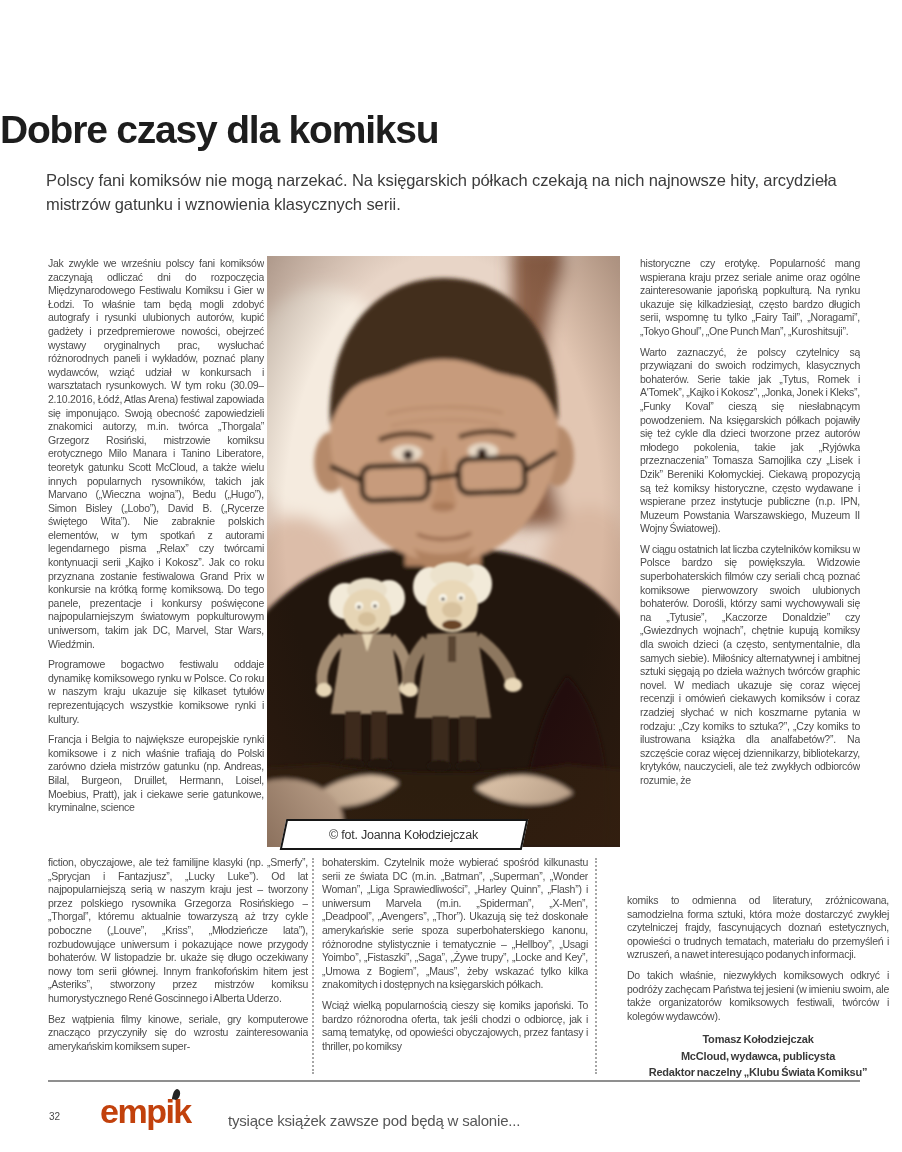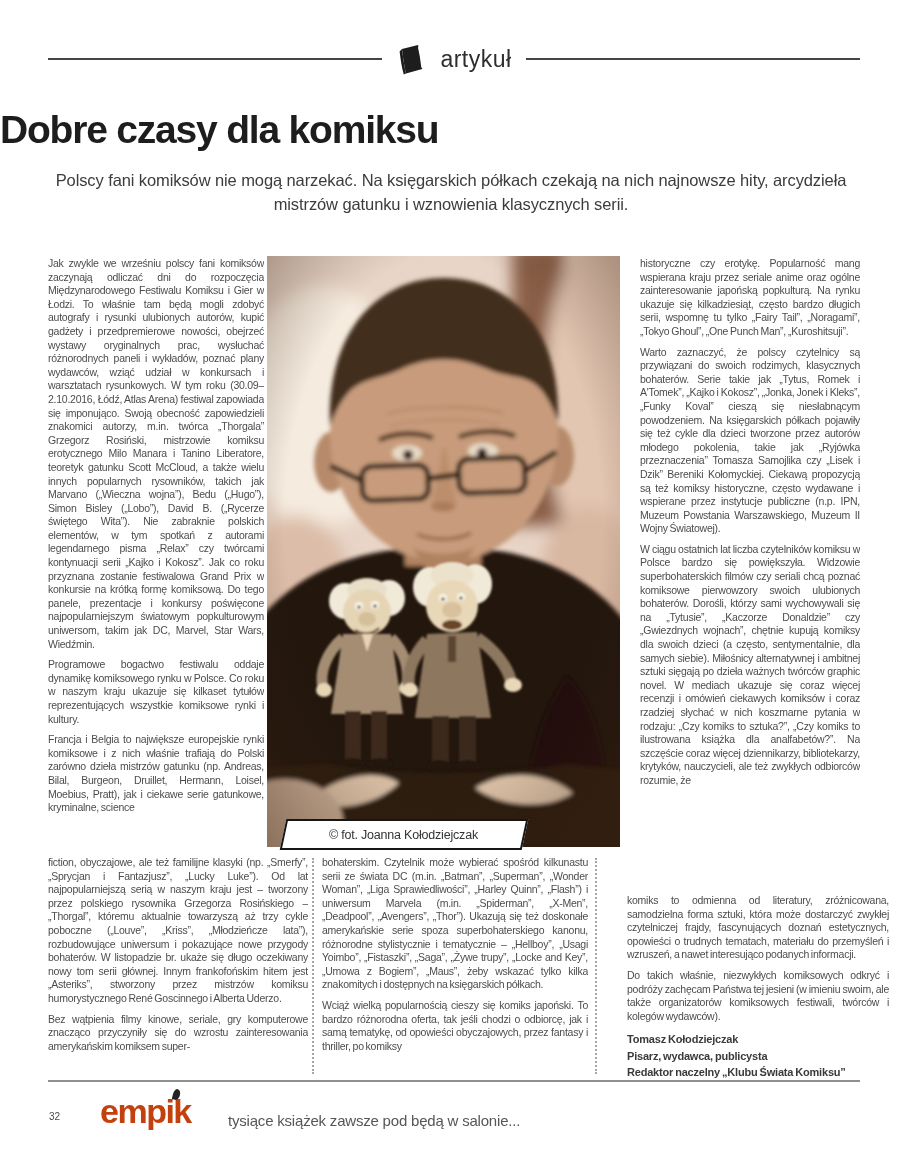--- a/index.html
+++ b/index.html
@@ -9,37 +9,37 @@
   
   .kicker{position:absolute;left:48px;top:42px;width:812px;height:34px;
           display:flex;align-items:center;gap:12px;}
   .h-line{flex:1;height:1.5px;background:#454545;}
   .kicker-icon{width:32px;height:32px;flex:0 0 auto;}
   .kicker-label{font-size:23px;color:#2e2e2e;letter-spacing:.5px;padding:0 2px;}
 
   
   .title{position:absolute;left:0;top:96px;width:824px;text-align:left;
          font-size:39px;font-weight:bold;letter-spacing:-1.2px;color:#1d1d1d;margin-top:12px;}
-  .lead{position:absolute;left:46px;top:168px;width:810px;text-align:center;
+  .lead{position:absolute;left:46px;top:168px;width:810px;text-align:left;
         font-size:16.5px;line-height:1.48;color:#3c3c3c;letter-spacing:-.1px;}
 
   
   .col{position:absolute;font-size:10.5px;line-height:13.6px;text-align:justify;
        letter-spacing:-.25px;word-spacing:-.8px;color:#4c4c4c;overflow:hidden;}
   .col p{margin:0 0 7px 0;}
   .col-left-top   {left:48px; top:257px;width:216px;height:591px;}
   .col-right-top  {left:640px;top:257px;width:220px;height:635px;}
   .col-left-bot   {left:48px; top:856px;width:260px;height:218px;}
   .col-mid-bot    {left:322px;top:856px;width:266px;height:218px;}
   .col-right-bot  {left:627px;top:894px;width:262px;height:184px;}
 
   .vsep{position:absolute;width:0;border-left:2px dotted #a6a6a6;top:858px;height:216px;}
   .vsep-1{left:312px;} .vsep-2{left:595px;}
 
-  .signature p{margin:2px 0;font-weight:bold;text-align:left;color:#3a3a3a;
+  .signature p{margin:2px 0;font-weight:bold;text-align:center;color:#3a3a3a;
                font-size:11px;line-height:14.5px;letter-spacing:-.2px;}
   .signature{margin-top:9px;}
 
   
   .photo{position:absolute;left:267px;top:256px;width:353px;height:591px;overflow:hidden;}
   .caption-box{position:absolute;left:283px;top:819px;width:238px;height:27px;
                background:#ffffff;border:2px solid #161616;transform:skewX(-12deg);
                display:flex;align-items:center;justify-content:center;}
   .caption-box span{display:block;transform:skewX(12deg);font-size:12.5px;color:#333;
                     letter-spacing:-.2px;white-space:nowrap;}
@@ -52,30 +52,20 @@
   .empik-accent{position:absolute;left:173px;top:1089px;width:7px;height:11px;background:#232323;
                 border-radius:55% 55% 55% 10%;transform:rotate(14deg);}
   .footer-tagline{position:absolute;left:228px;top:1112px;font-size:15px;color:#565656;
                   letter-spacing:-.2px;}
 </style>
 </head>
 <body>
 
 <div class="page">
 
-  <div class="kicker">
-    <div class="h-line"></div>
-    <svg class="kicker-icon" viewBox="0 0 32 32">
-      <path d="M8 6 L24 2 C26 10 27.2 18 28.2 26 L12 30.5 C10 22.5 9 14 8 6 Z" fill="#1d1d1d"></path>
-      <path d="M12 30.5 C10 22.5 9 14 8 6 L5.6 8.4 C6.6 16.4 7.8 24.6 9.8 31.6 Z" fill="#1d1d1d"></path>
-      <path d="M24.6 4.2 C26.2 11 27.3 18 28 24.6" stroke="#ffffff" stroke-width="1.3" fill="none"></path>
-    </svg>
-    <div class="kicker-label">artykuł</div>
-    <div class="h-line"></div>
-  </div>
 
   <div class="title">Dobre czasy dla komiksu</div>
   <div class="lead">Polscy fani komiksów nie mogą narzekać. Na księgarskich półkach czekają na nich najnowsze hity, arcydzieła mistrzów gatunku i wznowienia klasycznych serii.</div>
 
   <div class="photo">
     <svg width="353" height="591" viewBox="0 0 353 591">
       <defs>
         <filter id="b6" x="-30%" y="-30%" width="160%" height="160%">
             <feGaussianBlur stdDeviation="8"></feGaussianBlur>
           </filter>
@@ -203,21 +193,21 @@
       <p>bohaterskim. Czytelnik może wybierać spośród kilkunastu serii ze świata DC (m.in. „Batman”, „Superman”, „Wonder Woman”, „Liga Sprawiedliwości”, „Harley Quinn”, „Flash”) i uniwersum Marvela (m.in. „Spiderman”, „X-Men”, „Deadpool”, „Avengers”, „Thor”). Ukazują się też doskonałe amerykańskie serie spoza superbohaterskiego kanonu, różnorodne stylistycznie i tematycznie – „Hellboy”, „Usagi Yoimbo”, „Fistaszki”, „Saga”, „Żywe trupy”, „Locke and Key”, „Umowa z Bogiem”, „Maus”, żeby wskazać tylko kilka znakomitych i dostępnych na księgarskich półkach.</p>
       <p>Wciąż wielką popularnością cieszy się komiks japoński. To bardzo różnorodna oferta, tak jeśli chodzi o odbiorcę, jak i samą tematykę, od opowieści obyczajowych, przez fantasy i thriller, po komiksy</p>
     </div>
   <div class="col col-right-bot">
     <div>
         <p>komiks to odmienna od literatury, zróżnicowana, samodzielna forma sztuki, która może dostarczyć zwykłej czytelniczej frajdy, fascynujących doznań estetycznych, opowieści o trudnych tematach, materiału do przemyśleń i wzruszeń, a nawet interesująco podanych informacji.</p>
         <p>Do takich właśnie, niezwykłych komiksowych odkryć i podróży zachęcam Państwa tej jesieni (w imieniu swoim, ale także organizatorów komiksowych festiwali, twórców i kolegów wydawców).</p>
       </div>
     <div class="signature">
         <p>Tomasz Kołodziejczak</p>
-        <p>Pisarz, wydawca, publicysta</p>
+        <p>McCloud, wydawca, publicysta</p>
         <p>Redaktor naczelny „Klubu Świata Komiksu”</p>
       </div>
   </div>
 
   <div class="footer-rule"></div>
   <div class="page-number">32</div>
   <div class="empik-logo">empik</div>
   <div class="empik-accent"></div>
   <div class="footer-tagline">tysiące książek zawsze pod będą w salonie...</div>
 

